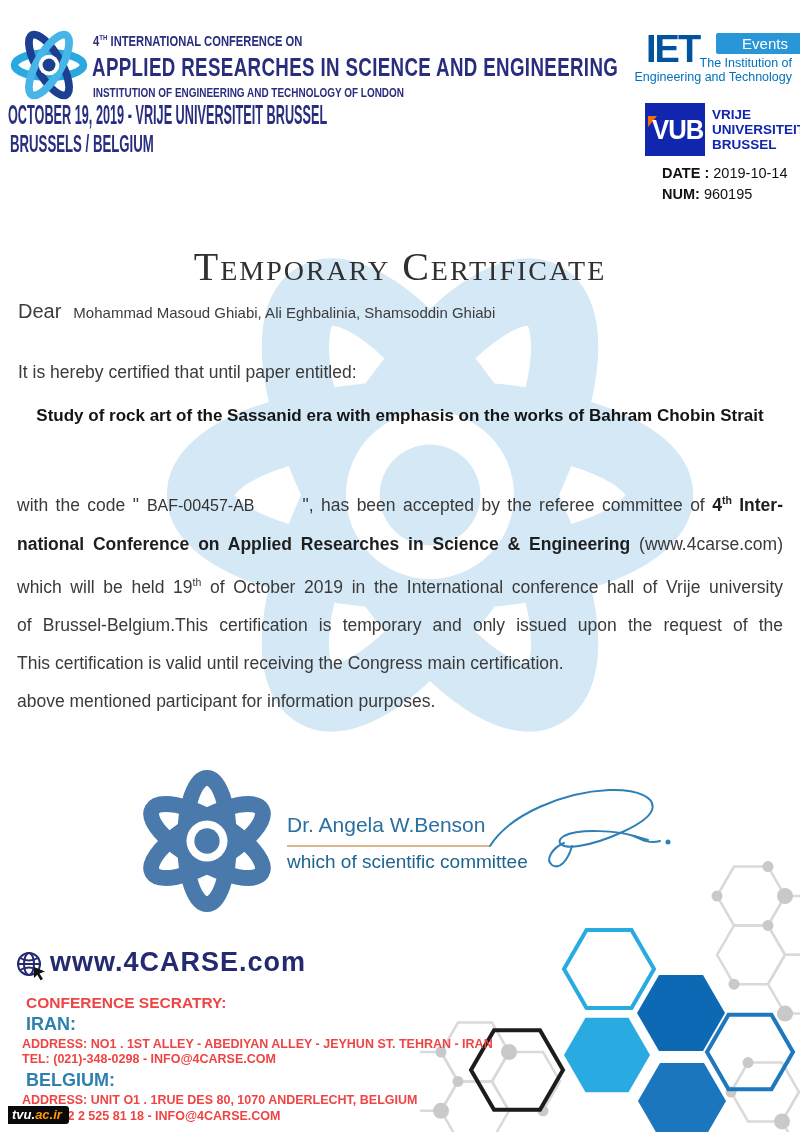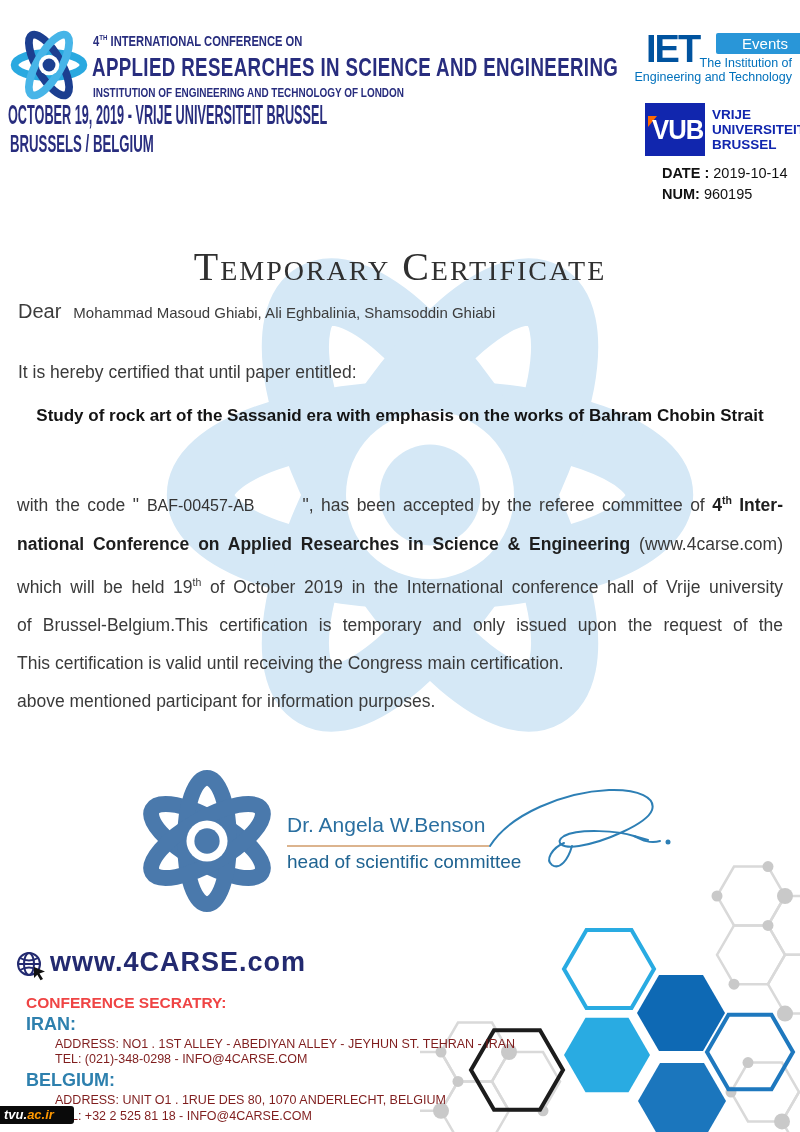--- a/index.html
+++ b/index.html
@@ -56,25 +56,25 @@
   
   .sig-name { left:287px; top:813px; font-size:21px; color:#2a6fa0; }
   .sig-rule { left:287px; top:845px; width:202px; height:2px; background:#dcb48e; }
   .sig-role { left:287px; top:851px; font-size:19px; color:#1f6391; }
 
   
   .website { left:50px; top:947px; font-size:27px; font-weight:bold; color:#232a70; letter-spacing:1px; }
   .secr { left:26px; top:994px;  font-size:15.5px; font-weight:bold; color:#ef4444; }
   .country { font-size:18px; font-weight:bold; color:#2e80ae; }
   .iran-lbl { left:26px; top:1014px; } .bel-lbl { left:26px; top:1070px; }
-  .addr { left:55px; font-size:12.5px; font-weight:normal; color:#7f1d1d; white-space:nowrap; }
+  .addr { left:22px; font-size:12.5px; font-weight:bold; color:#ef4444; white-space:nowrap; }
   .iran-addr { top:1037px; } .iran-tel { top:1052px; }
   .bel-addr { top:1093px; } .bel-tel { top:1109px; }
 
-  .tvu-badge { left:0; top:1106px; background:#0a0a0a; padding:1px 20px 2px 4px;
+  .tvu-badge { left:8px; top:1106px; background:#0a0a0a; padding:1px 7px 2px 4px;
     border-radius:0 3px 3px 0; font-size:13px; font-weight:bold; font-style:italic; }
   .tvu-badge .w { color:#fff; } .tvu-badge .o { color:#ff9800; }
 </style>
 </head>
 <body>
 
 <div class="page">
 
   <svg class="abs" style="left:150px; top:215px;" width="560" height="560" viewBox="-50 -50 100 100" aria-hidden="true">
     <g fill="none" stroke="#d5e8f6" stroke-width="12">
@@ -191,21 +191,21 @@
       <ellipse rx="40" ry="14" transform="rotate(30)"></ellipse>
       <ellipse rx="40" ry="14" transform="rotate(90)"></ellipse>
       <ellipse rx="40" ry="14" transform="rotate(150)"></ellipse>
     </g>
     <circle r="13" fill="#ffffff"></circle>
     <circle r="8" fill="#3b6ea5"></circle>
   </svg>
 
   <div class="abs sig-name">Dr. Angela W.Benson</div>
   <div class="abs sig-rule"></div>
-  <div class="abs sig-role">head of scientific committee</div>
+  <div class="abs sig-role">which of scientific committee</div>
 
   <svg class="abs" style="left:482px; top:782px;" width="195" height="115" viewBox="0 0 195 115" aria-hidden="true">
     <g fill="none" stroke="#2d7fb5" stroke-width="2" stroke-linecap="round">
       <path d="M8,64 C28,32 82,10 127,8 C157,7 174,16 170,28 C165,42 122,60 97,64 C80,67 72,60 82,54 C97,46 137,49 152,54 L166,58"></path>
       <path d="M90,64 C86,78 78,88 70,83 C63,78 70,66 82,61"></path>
       <path d="M152,54 C160,58 168,62 178,59"></path>
     </g>
     <circle cx="186" cy="60" r="2.5" fill="#2d7fb5"></circle>
   </svg>
 

